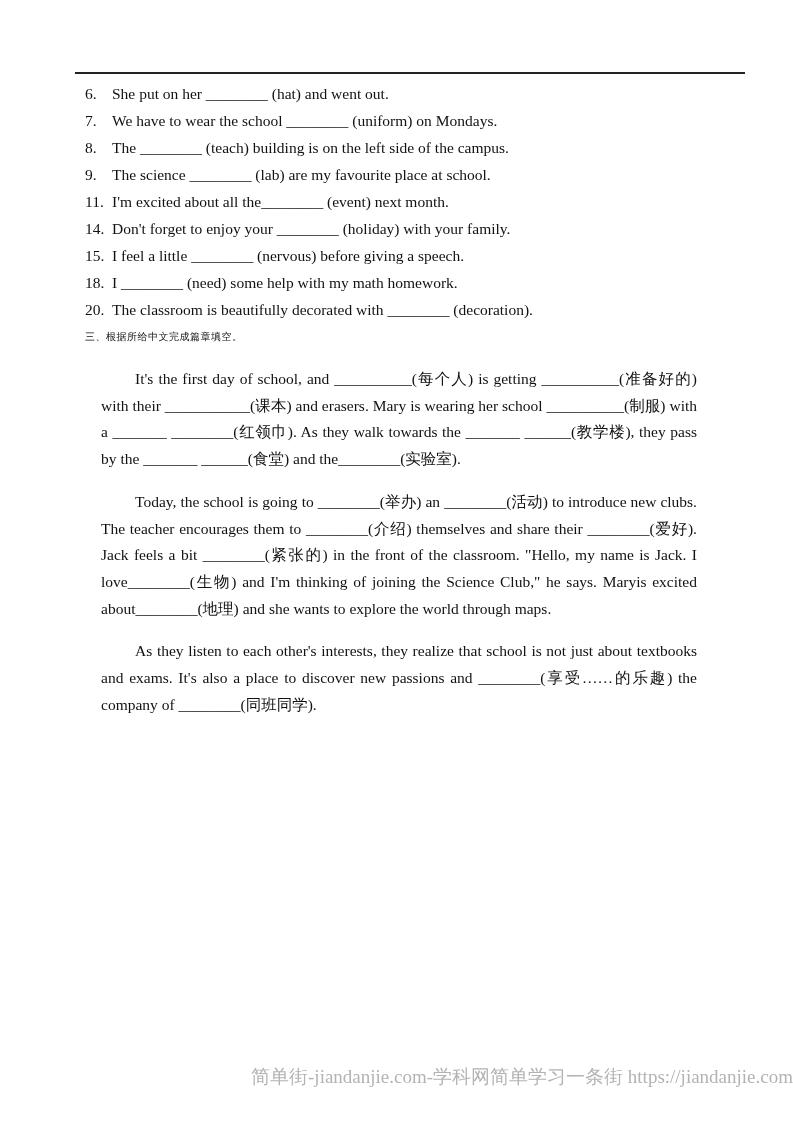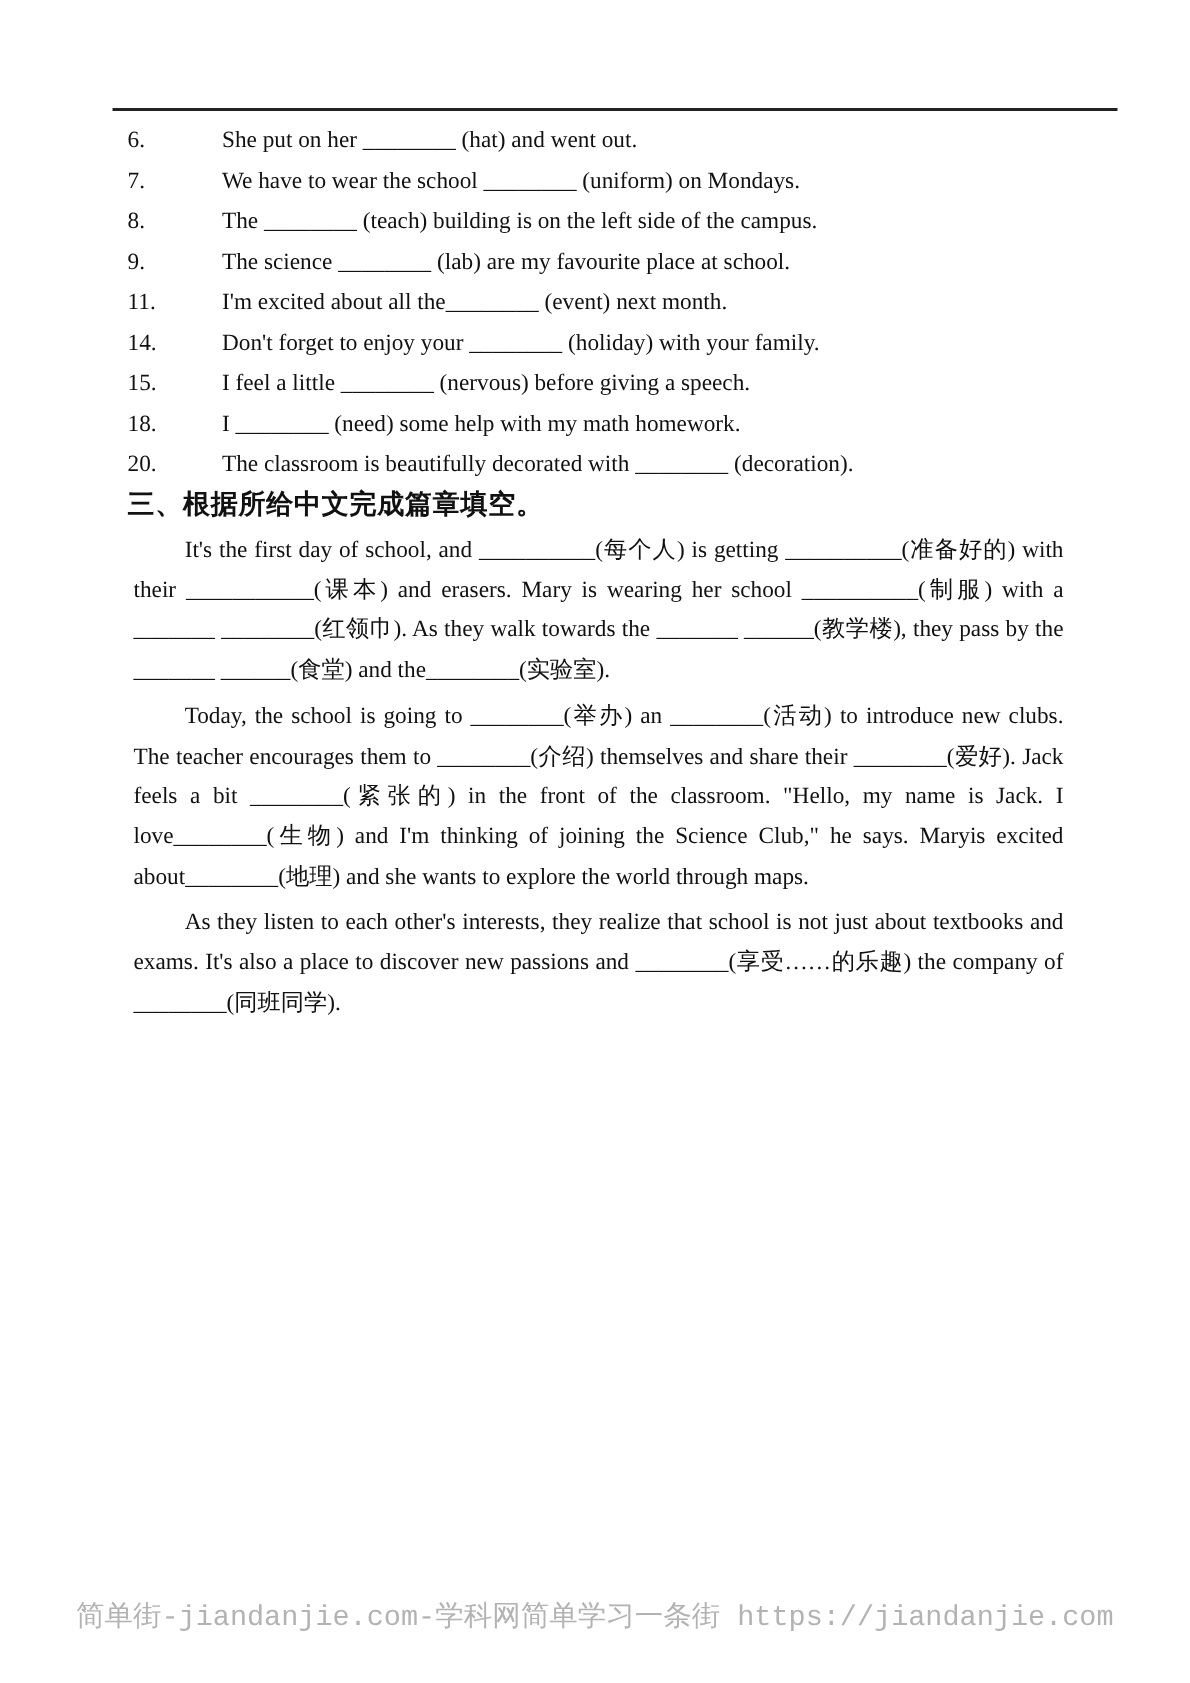--- a/index.html
+++ b/index.html
@@ -30,42 +30,41 @@
   .q-row {
     display: flex;
     line-height: 27px;
     white-space: normal;
   }
   .q-num {
     flex: 0 0 27px;
   }
   .q-text {
     flex: 1;
-    margin-left: 36px;
   }
   .sec-heading {
-    font-weight: bold;
-    font-size: 18px;
+    font-weight: normal;
+    font-size: 10px;
     line-height: 27px;
     letter-spacing: 0.5px;
   }
   .passage p {
-    margin: 4px;
+    margin: 16px;
     text-indent: 2.2em;
     text-align: justify;
     line-height: 26.7px;
   }
   .footer {
     position: absolute;
     left: 0;
     top: 1064px;
     width: 100%;
-    text-align: center;
+    text-align: right;
     color: #b3b3b3;
-    font-family: Liberation Mono, monospace;
+    font-family: Liberation Serif, serif;
     font-size: 19px;
   }
 </style>
 </head>
 <body>
 
 <div class="page">
 
   <div class="top-rule"></div>
 

